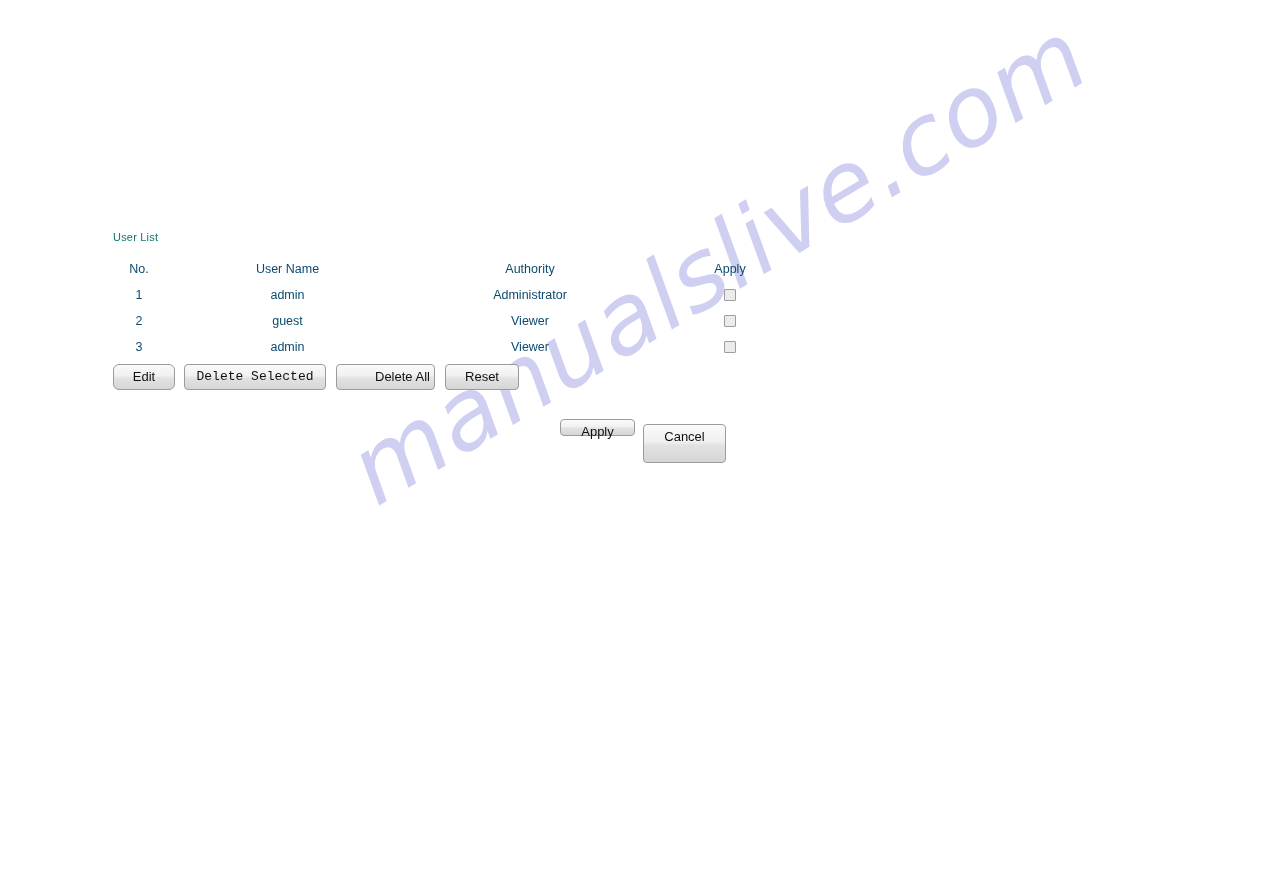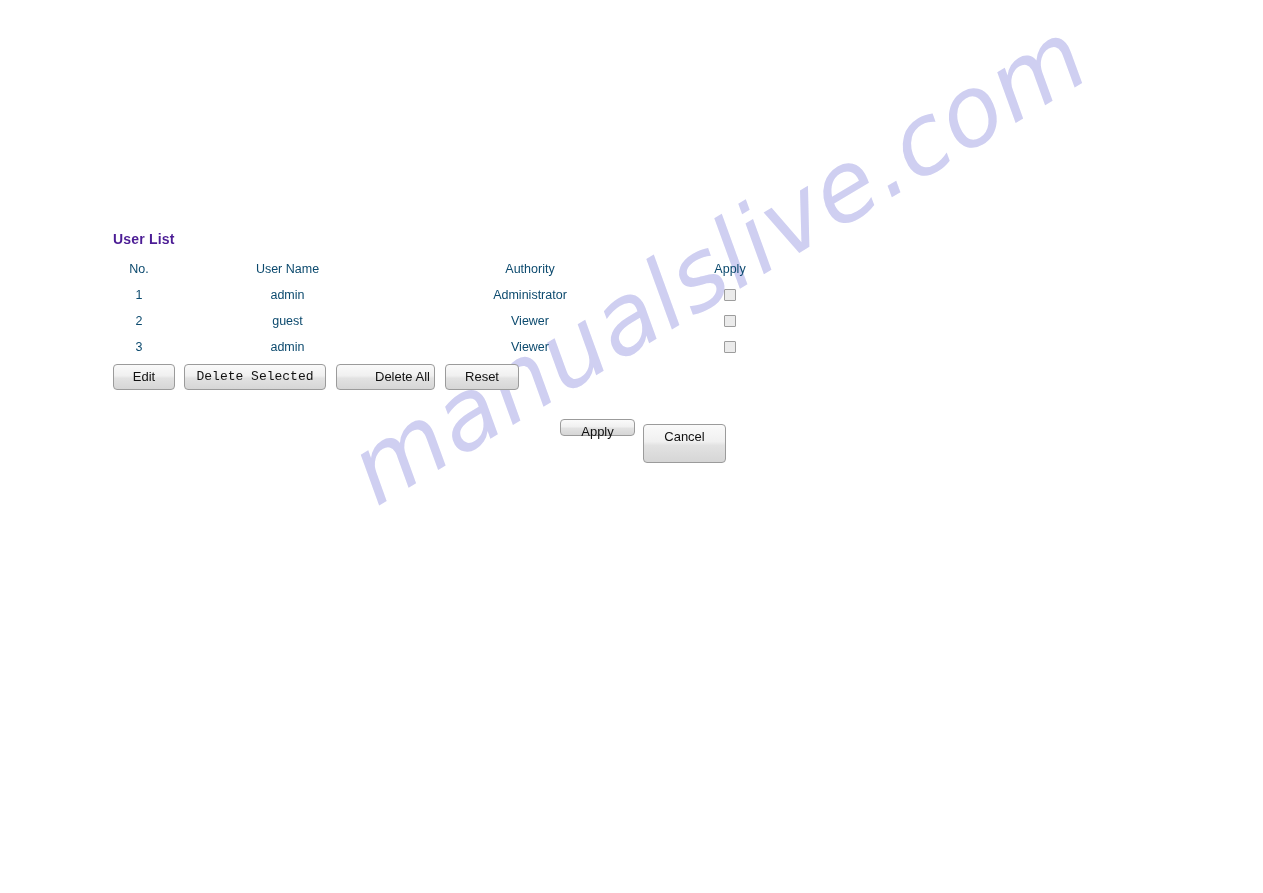--- a/index.html
+++ b/index.html
@@ -45,23 +45,23 @@
     position: absolute;
     left: 0; top: 0;
     width: 1263px; height: 893px;
     z-index: 2;
   }
 
   #page-title {
     position: absolute;
     left: 113px;
     top: 231px;
-    font-size: 14px;
-    font-weight: 700;
-    color: #4c1d95;
+    font-size: 11px;
+    font-weight: 400;
+    color: #0f766e;
     letter-spacing: 0.2px;
     white-space: nowrap;
   }
 
   
   #user-table {
     position: absolute;
     left: 113px;
     top: 256px;
     border-collapse: collapse;
@@ -108,21 +108,21 @@
     font-size: 13px;
     color: #111111;
     background: linear-gradient(to bottom, #fafafa 0%, #f0f0f0 45%, #e2e2e2 55%, #d6d6d6 100%);
     border: 1px solid #9b9b9b;
     border-radius: 4px;
     white-space: nowrap;
     padding: 0 8px;
     cursor: default;
   }
 
-  #btn-edit            { left: 113px; top: 364px; width: 62px; }
+  #btn-edit            { left: 113px; top: 364px; width: 62px; border-radius: 6px; }
   #btn-delete-selected { left: 184px; top: 364px; width: 142px; font-family: Liberation Mono, monospace; }
   #btn-delete-all      { left: 336px; top: 364px; width: 99px; padding-left: 38px; }
   #btn-reset           { left: 445px; top: 364px; width: 74px; }
 
   #btn-apply  { left: 560px; top: 419px; width: 75px; height: 17px; line-height: 23px; }
   #btn-cancel { left: 643px; top: 424px; width: 83px; height: 39px; line-height: 23px; }
 </style>
 </head>
 <body>
 

